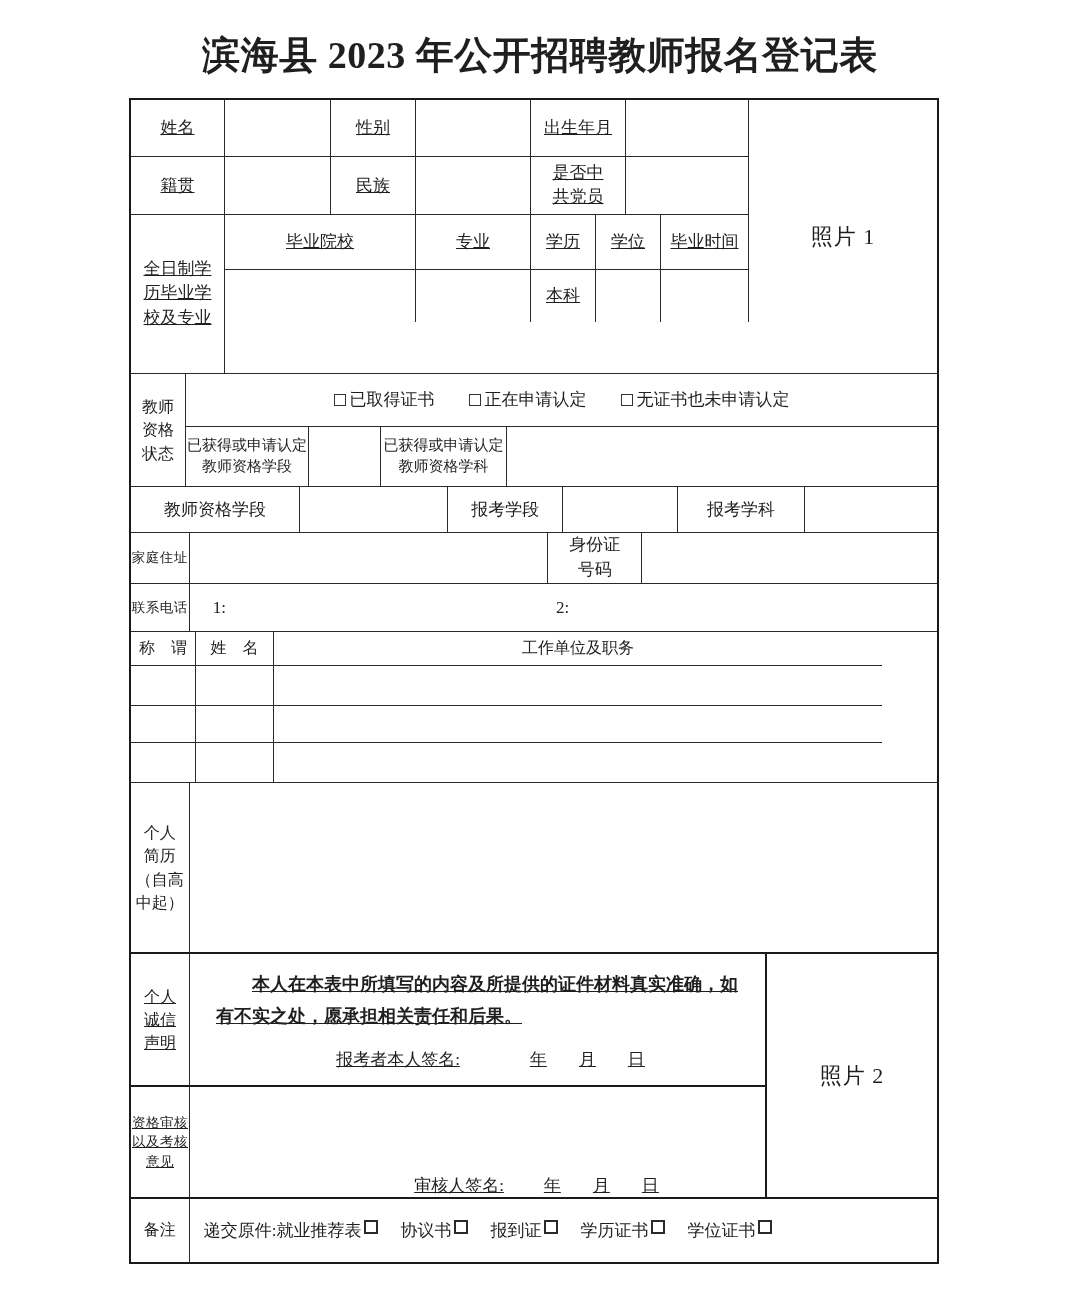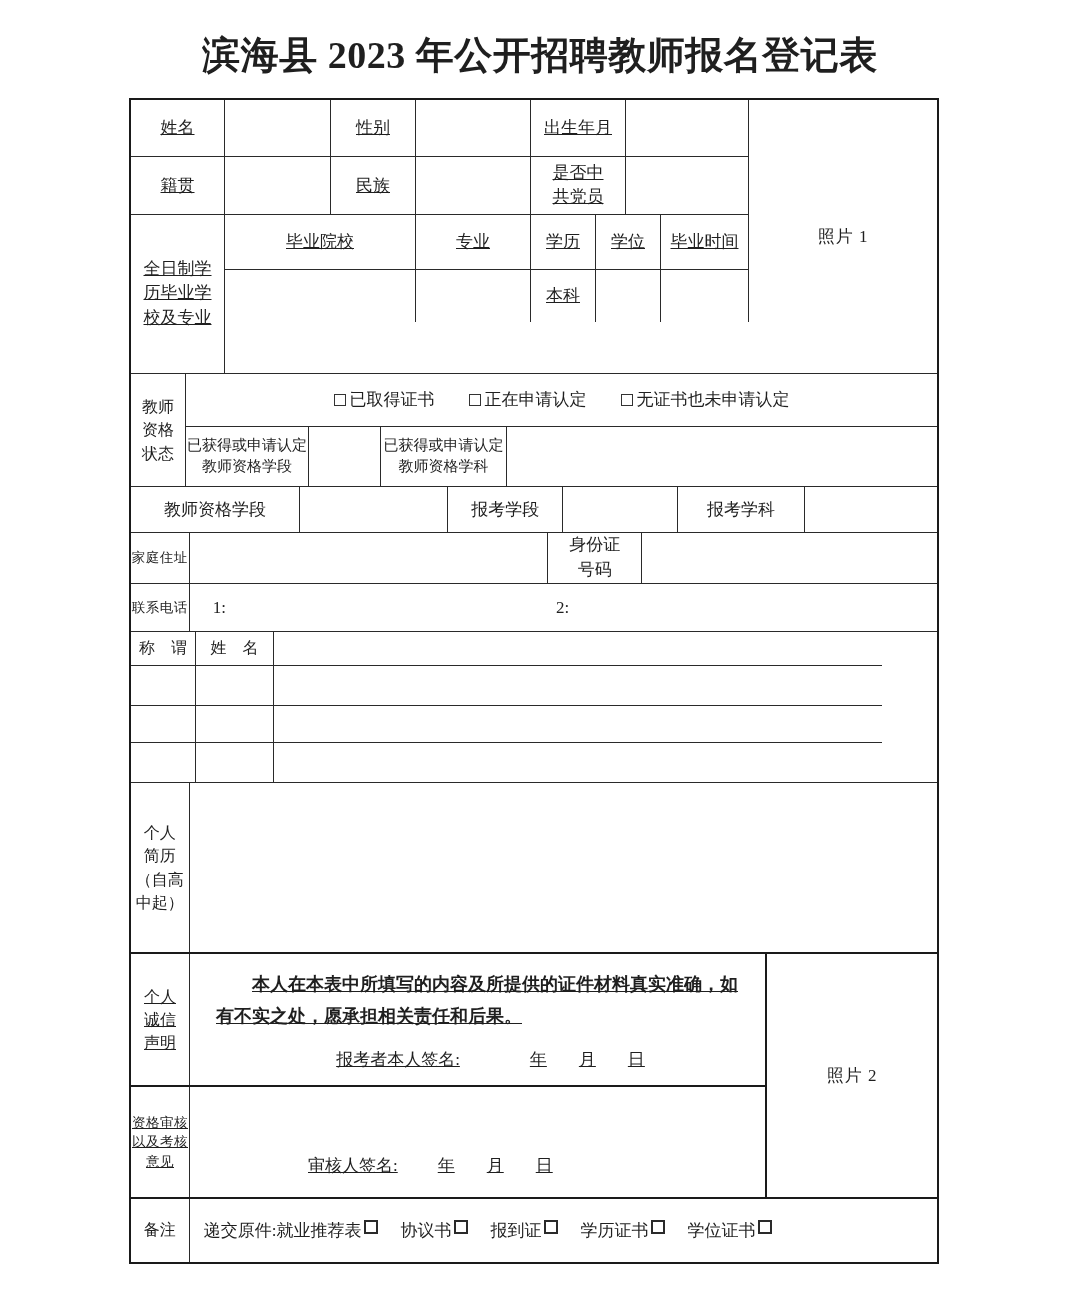--- a/index.html
+++ b/index.html
@@ -34,21 +34,21 @@
   .cell {
     border-right:1px solid #2a2a2a;
     display:flex; align-items:center; justify-content:center;
     text-align:center; font-size:17px; overflow:hidden;
   }
   .cell.last { border-right:none; }
   .pre { white-space:pre-line; line-height:1.45; }
   .small { font-size:13.5px; letter-spacing:0.5px; }
   .f15 { font-size:15px; }
   .f16 { font-size:16px; }
-  .photo { display:flex; align-items:center; justify-content:center; font-size:17px; letter-spacing:1px; }
+  .photo { display:flex; align-items:center; justify-content:center; font-size:22px; letter-spacing:1px; }
   .photo2 { border-left:2px solid #1a1a1a; }
   .cbx {
     display:inline-block; width:12px; height:12px;
     border:1px solid #333; margin-right:4px; vertical-align:-1px; background:#fff;
   }
   .cbx2 {
     display:inline-block; width:14px; height:14px;
     border:2px solid #2a2a2a; margin-left:3px; vertical-align:2px; background:#fff;
   }
   .optrow { justify-content:center; gap:34px; }
@@ -56,21 +56,21 @@
   .phone-cell { justify-content:flex-start; padding-left:23px; }
   .phone2 { margin-left:330px; }
   .decl-cell { flex-direction:column; align-items:center; justify-content:center; }
   .decl-body {
     font-size:18px; font-weight:bold; line-height:1.8;
     text-indent:2em; padding:0 16px 0 26px; text-align:left;
   }
   .sign-row { display:flex; align-items:baseline; margin-top:16px; padding-left:26px; text-align:left; font-size:17px; }
   .sign-row .y { margin-left:70px; }
   .sign-row .m, .sign-row .d { margin-left:32px; }
-  .review-cell { flex-direction:column; align-items:flex-start; justify-content:flex-end; padding-bottom:20px; }
+  .review-cell { flex-direction:column; align-items:center; justify-content:flex-end; }
   .review-cell .sign-row { padding-left:118px; margin-top:0; }
   .review-cell .y { margin-left:40px; }
   .remarks-cell { justify-content:flex-start; padding-left:14px; white-space:nowrap; }
   .rk-item { margin-left:22px; }
 </style>
 </head>
 <body>
 
 <div class="title">滨海县 2023 年公开招聘教师报名登记表</div>
 
@@ -216,20 +216,23 @@
 
   <div class="band" style="height:151px">
     <div class="sub" style="width:751px">
       <div class="trow" style="height:34px">
         <div class="cell f16" style="width:65px">
             <span>称　谓</span>
           </div>
         <div class="cell f16" style="width:78px">
             <span>姓　名</span>
           </div>
+        <div class="cell f16 last" style="width:608px">
+            <span>工作单位及职务</span>
+          </div>
       </div>
       <div class="trow" style="height:40px">
         <div class="cell" style="width:65px"></div>
         <div class="cell" style="width:78px"></div>
         <div class="cell last" style="width:608px"></div>
       </div>
       <div class="trow" style="height:38px">
         <div class="cell" style="width:65px"></div>
         <div class="cell" style="width:78px"></div>
         <div class="cell last" style="width:608px"></div>

